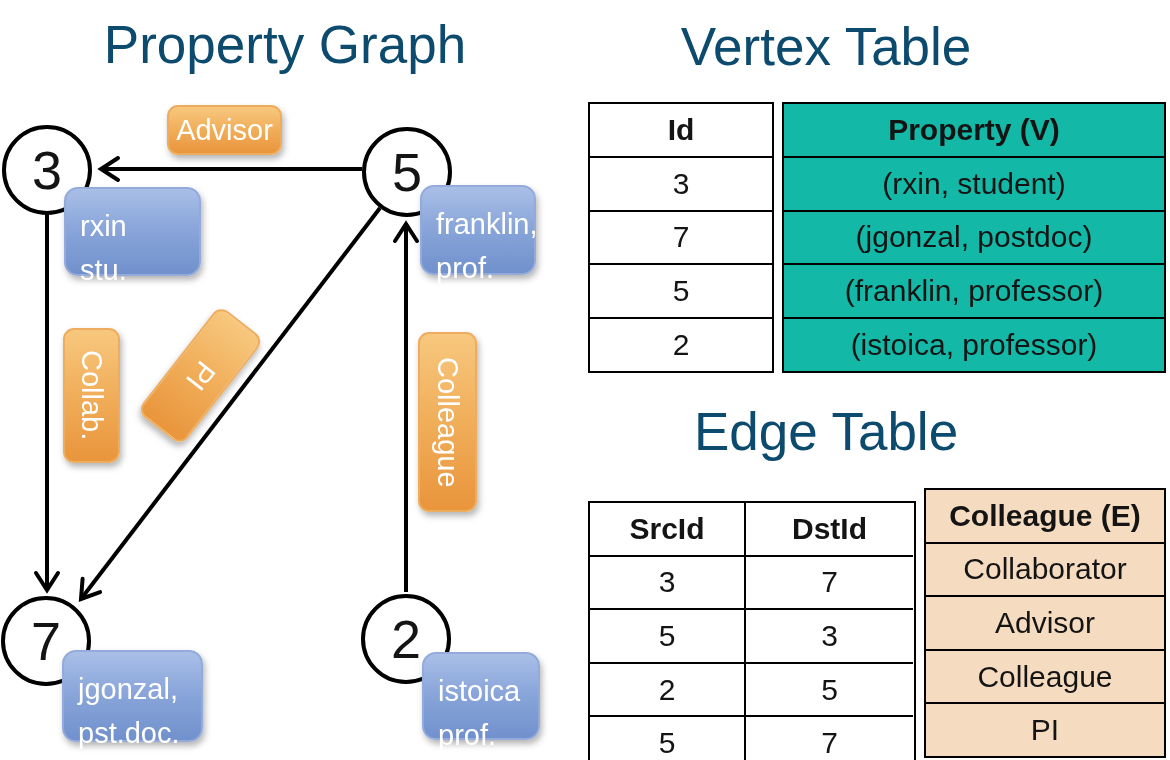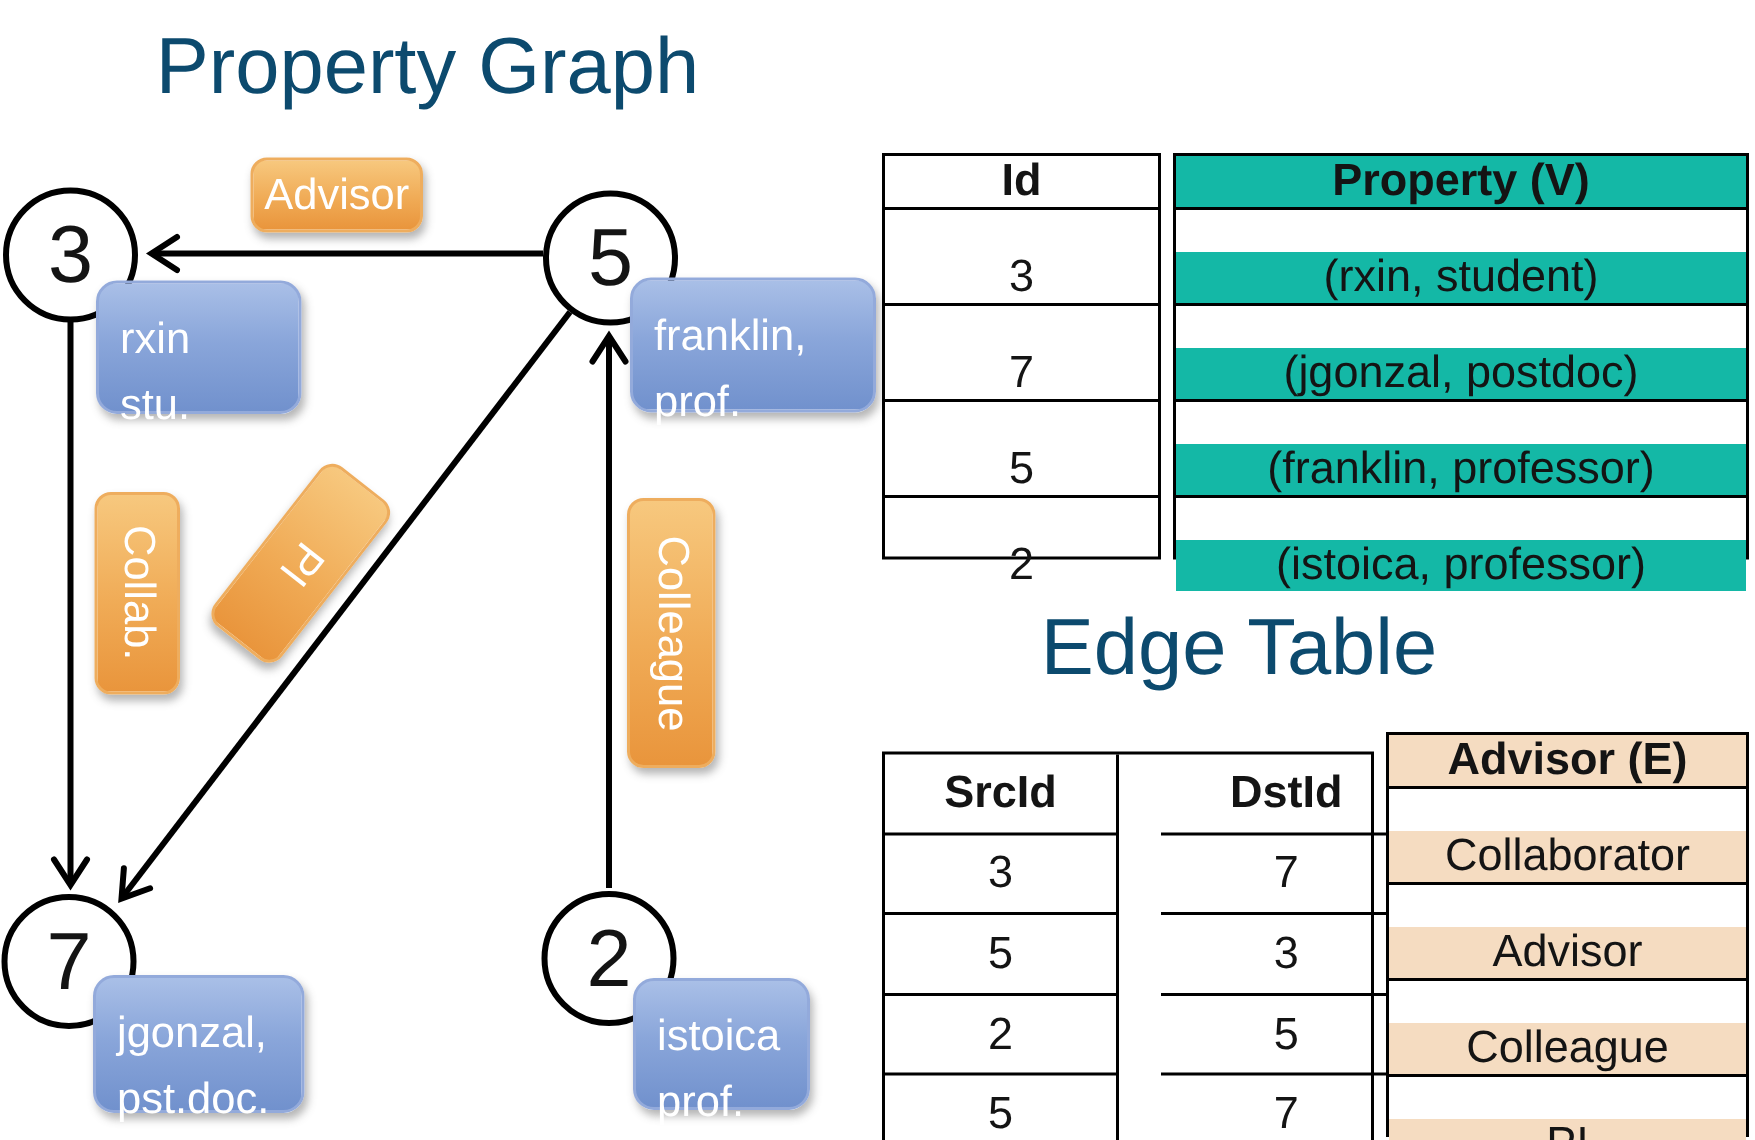--- a/index.html
+++ b/index.html
@@ -66,21 +66,20 @@
   .ebox.vert{
     writing-mode:vertical-rl;
   }
   
   .tcol{
     position:absolute;
     border:2.5px solid #000;
     box-sizing:border-box;
     display:flex;flex-direction:column;
     background:#fff;
-    gap:28px;
   }
   .tcol .cell{
     flex:1;
     display:flex;align-items:center;justify-content:center;
     font-size:30px;color:#141414;
     border-bottom:2.5px solid #000;
     white-space:nowrap;
   }
   .tcol .cell:last-child{border-bottom:none;}
   .tcol .hdr{font-weight:bold;}
@@ -121,32 +120,33 @@
     </div>
   <div class="gnode" style="left:1px;top:596px;">
       <span>7</span>
     </div>
   <div class="gnode" style="left:361px;top:594px;">
       <span>2</span>
     </div>
 
   <div class="vbox" style="left:64px;top:187px;width:137px;height:89px;">rxin
 stu.</div>
-  <div class="vbox" style="left:420px;top:185px;width:164px;height:90px;">franklin,
+  <div class="vbox" style="left:420px;top:185px;width:116px;height:90px;">franklin,
 prof.</div>
   <div class="vbox" style="left:62px;top:650px;width:141px;height:92px;">jgonzal,
 pst.doc.</div>
   <div class="vbox" style="left:422px;top:652px;width:118px;height:88px;">istoica
 prof.</div>
 
   <div class="ebox" style="left:167px;top:105px;width:115px;height:50px;">Advisor</div>
   <div class="ebox vert" style="left:63px;top:328px;width:57px;height:135px;">Collab.</div>
   <div class="ebox vert" style="left:172px;top:308px;width:57px;height:135px;transform:rotate(38deg);">PI</div>
   <div class="ebox vert" style="left:418px;top:332px;width:59px;height:180px;">Colleague</div>
 
+  <div id="vt-title" class="big-title">Vertex Table</div>
 
   <div class="tcol" style="left:588px;top:102px;width:186px;height:271px;">
     <div class="cell hdr">Id</div>
     <div class="cell">3</div>
     <div class="cell">7</div>
     <div class="cell">5</div>
     <div class="cell">2</div>
   </div>
 
   <div class="tcol bluebg" style="left:782px;top:102px;width:384px;height:271px;">
@@ -170,20 +170,20 @@
     <div class="subcol" style="width:167px;">
       <div class="cell hdr">DstId</div>
       <div class="cell">7</div>
       <div class="cell">3</div>
       <div class="cell">5</div>
       <div class="cell">7</div>
     </div>
   </div>
 
   <div class="tcol tanbg" style="left:924px;top:488px;width:242px;height:270px;">
-    <div class="cell hdr">Advisor (E)</div>
+    <div class="cell hdr">Colleague (E)</div>
     <div class="cell">Collaborator</div>
     <div class="cell">Advisor</div>
     <div class="cell">Colleague</div>
     <div class="cell">PI</div>
   </div>
 
 </div>
 
 </body></html>

